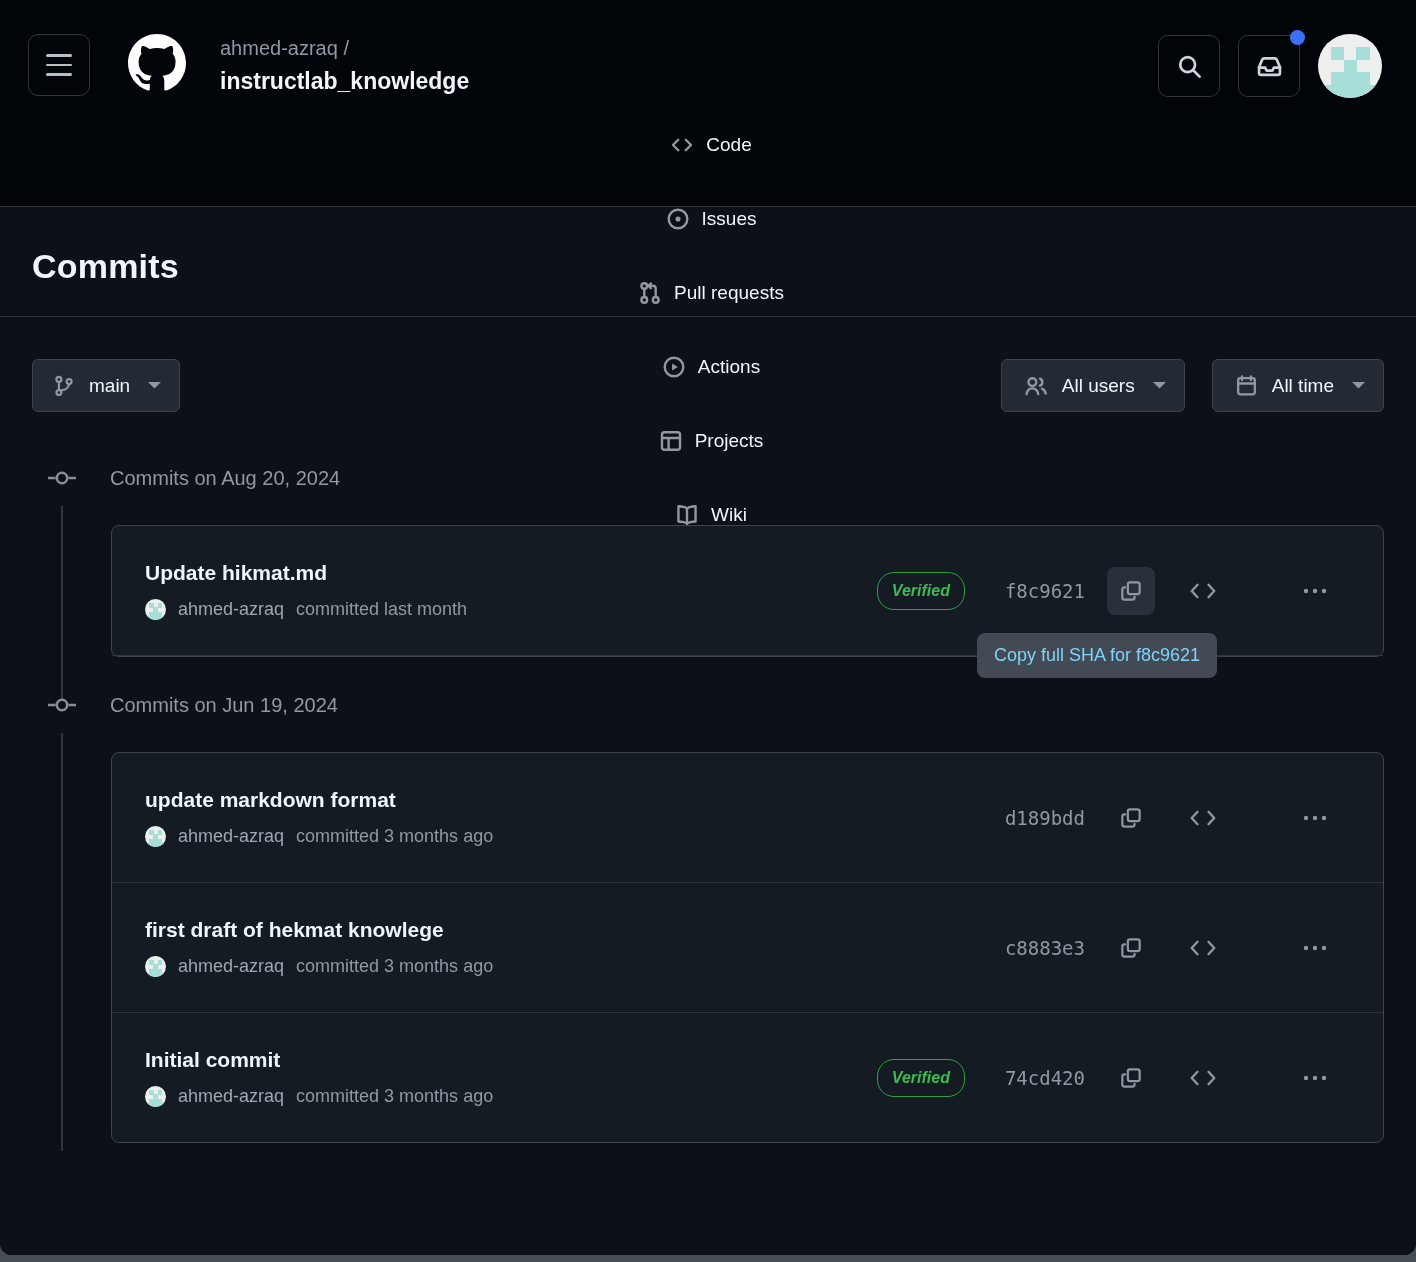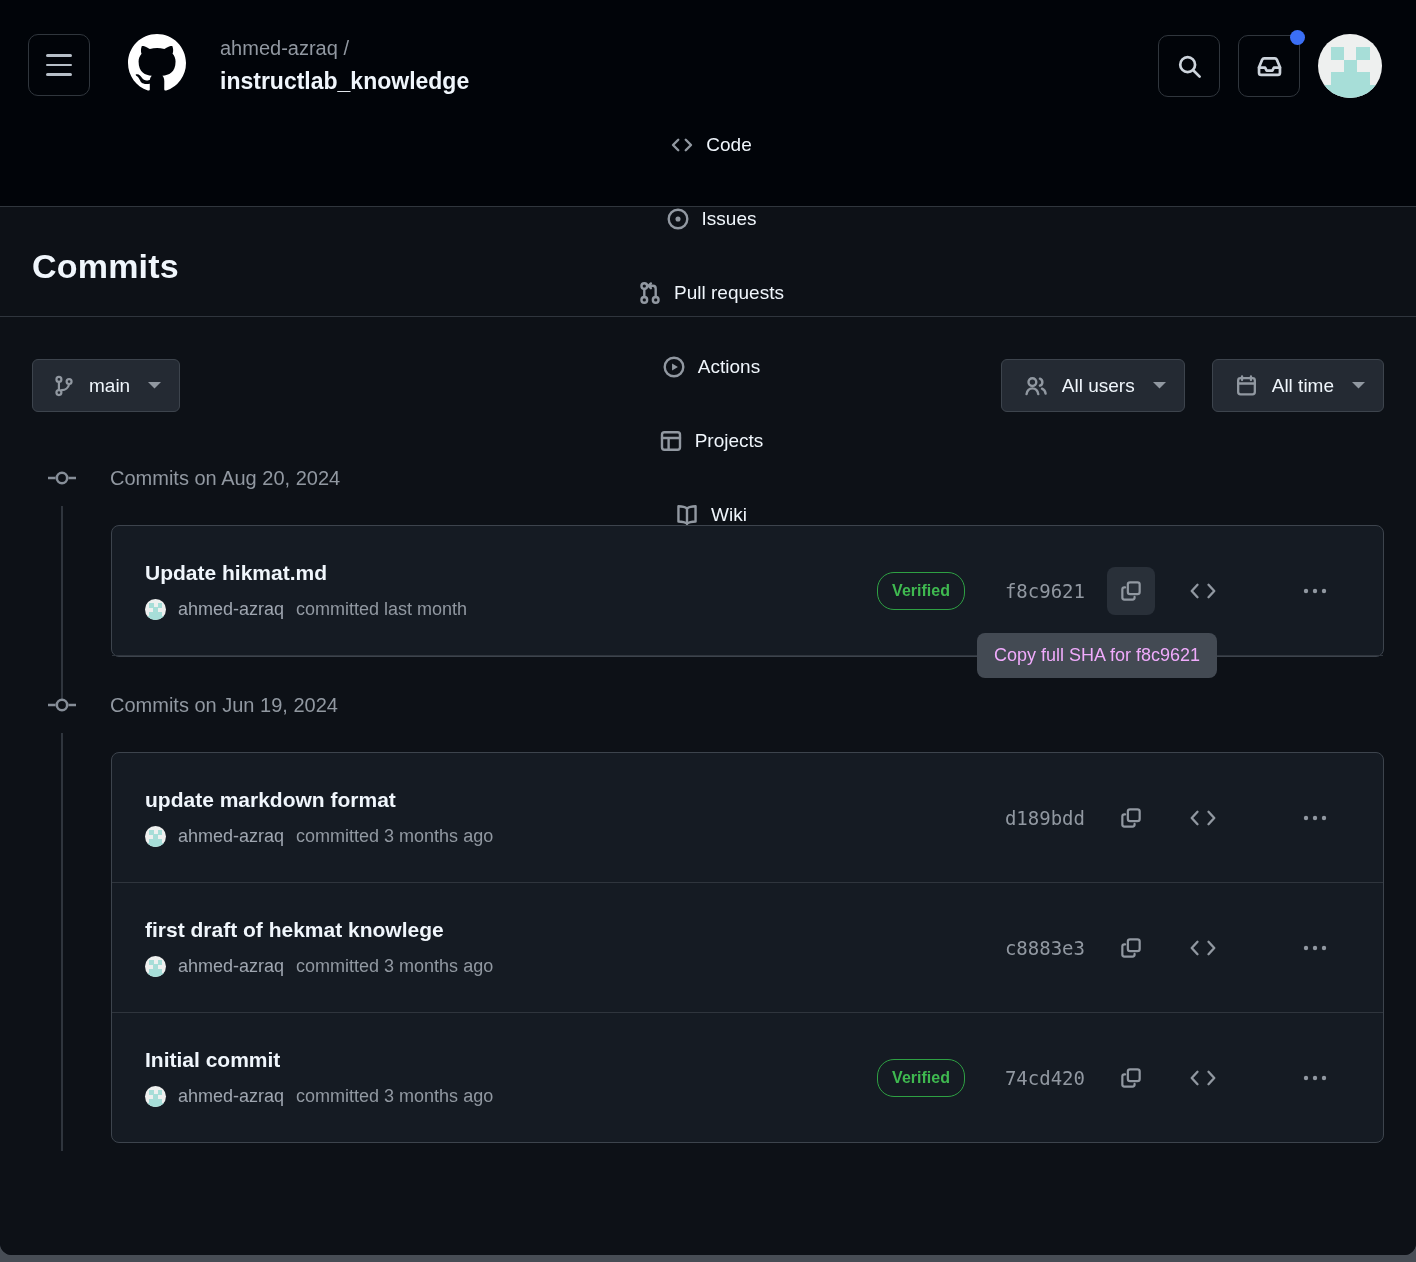--- a/index.html
+++ b/index.html
@@ -66,30 +66,30 @@
   .card{margin-left:79px;margin-top:33px;background:#151b23;border:1px solid #3d444d;border-radius:8px;position:relative;}
   .commit-row{display:flex;align-items:center;justify-content:space-between;height:129px;padding:0 44px 0 33px;
     border-bottom:1px solid #2f353d;}
   .commit-row:last-child{border-bottom:none;}
   .commit-title{font-size:21px;font-weight:bold;color:#f0f6fc;text-decoration:none;display:inline-block;cursor:pointer;}
   .commit-meta{display:flex;align-items:center;gap:12px;margin-top:14px;font-size:18px;color:#9198a1;}
   .author-link{color:#9fa6b0;text-decoration:none;cursor:pointer;}
 
   .commit-actions{display:flex;align-items:center;}
   .verified-badge{height:38px;padding:16px 14px;display:flex;align-items:center;border:1px solid #2ea043;
-    border-radius:17px;color:#3fb950;font-size:16px;font-weight:bold;margin-right:40px;cursor:pointer;background:transparent;}
+    border-radius:17px;color:#3fb950;font-size:16px;font-weight:bold;margin-right:40px;cursor:pointer;background:transparent;font-style:italic;}
   .sha{font-family:"DejaVu Sans Mono","Liberation Mono",monospace;font-size:19px;color:#9198a1;margin-right:22px;
     text-decoration:none;cursor:pointer;}
   .icon-btn{width:48px;height:48px;display:flex;align-items:center;justify-content:center;background:transparent;
     border:none;color:#9198a1;border-radius:8px;padding:0;cursor:pointer;}
   .icon-btn.active{background:#293039;}
   .code-view-btn{margin-left:24px;}
   .kebab-btn{margin-left:64px;}
 
-  .tooltip{position:absolute;top:107px;left:865px;background:#434a53;color:#f0abfc;font-size:18px;
+  .tooltip{position:absolute;top:107px;left:865px;background:#434a53;color:#7dd3fc;font-size:18px;
     padding:12px 17px;border-radius:8px;white-space:nowrap;z-index:10;}
 
   .bottom-spacer{height:112px;}
 </style>
 </head>
 <body>
 
 <div class="app">
 
   <header class="top-header">

